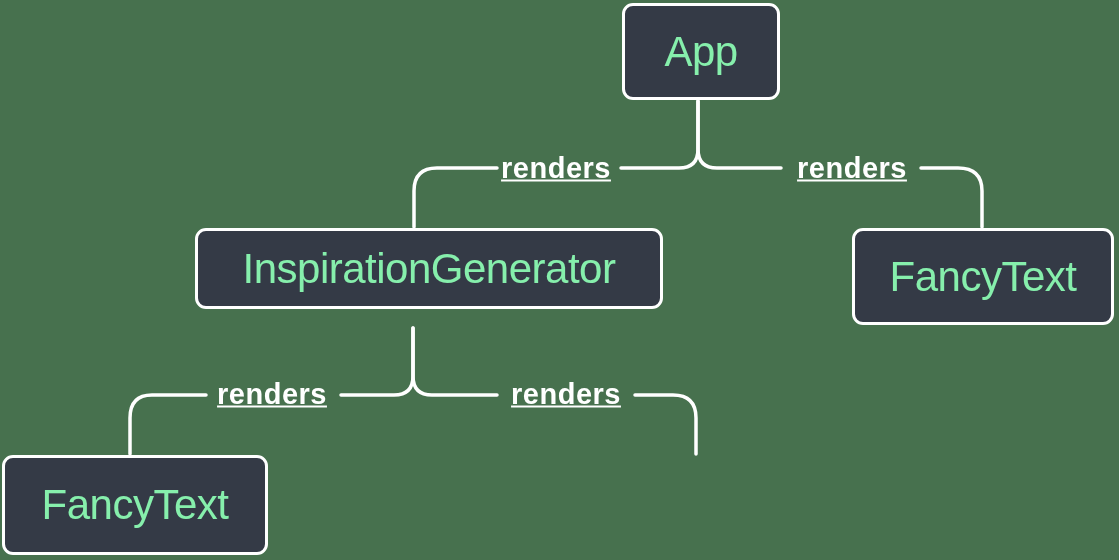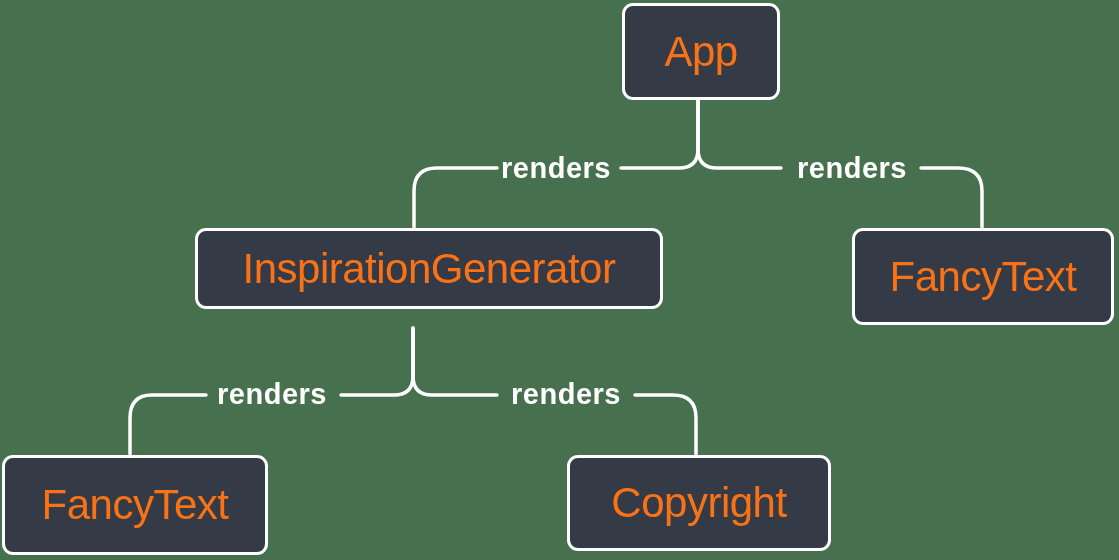--- a/index.html
+++ b/index.html
@@ -34,41 +34,42 @@
     position: absolute;
     box-sizing: border-box;
     background: #343A46;
     border: 3px solid #FFFFFF;
     border-radius: 11px;
     display: flex;
     align-items: center;
     justify-content: center;
   }
   .node-label {
-    color: #f97316;
+    color: #86efac;
     font-size: 42px;
     font-weight: 400;
     letter-spacing: -0.5px;
     white-space: nowrap;
     line-height: 1;
   }
   .node-app            { left: 622px; top: 3px;   width: 158px; height: 97px; }
   .node-inspiration    { left: 195px; top: 228px; width: 468px; height: 81px; }
   .node-fancytext-top  { left: 852px; top: 228px; width: 262px; height: 97px; }
   .node-fancytext-bot  { left: 2px;   top: 455px; width: 266px; height: 100px; }
   .node-copyright      { left: 567px; top: 455px; width: 264px; height: 96px; }
   .edge-label {
     position: absolute;
     transform: translate(-50%, -50%);
     color: #FFFFFF;
     font-size: 29px;
     font-weight: 700;
     letter-spacing: 0.5px;
     white-space: nowrap;
     line-height: 1;
+    text-decoration: underline;
   }
   .edge-label-1 { left: 556px; top: 168px; }
   .edge-label-2 { left: 852px; top: 168px; }
   .edge-label-3 { left: 272px; top: 394px; }
   .edge-label-4 { left: 566px; top: 394px; }
 </style>
 </head>
 <body>
 
 <div class="canvas">
@@ -97,22 +98,19 @@
   </div>
 
   <div class="node node-fancytext-top">
     <span class="node-label">FancyText</span>
   </div>
 
   <div class="node node-fancytext-bot">
     <span class="node-label">FancyText</span>
   </div>
 
-  <div class="node node-copyright">
-    <span class="node-label">Copyright</span>
-  </div>
 
   <span class="edge-label edge-label-1">renders</span>
   <span class="edge-label edge-label-2">renders</span>
   <span class="edge-label edge-label-3">renders</span>
   <span class="edge-label edge-label-4">renders</span>
 
 </div>
 
 </body></html>

